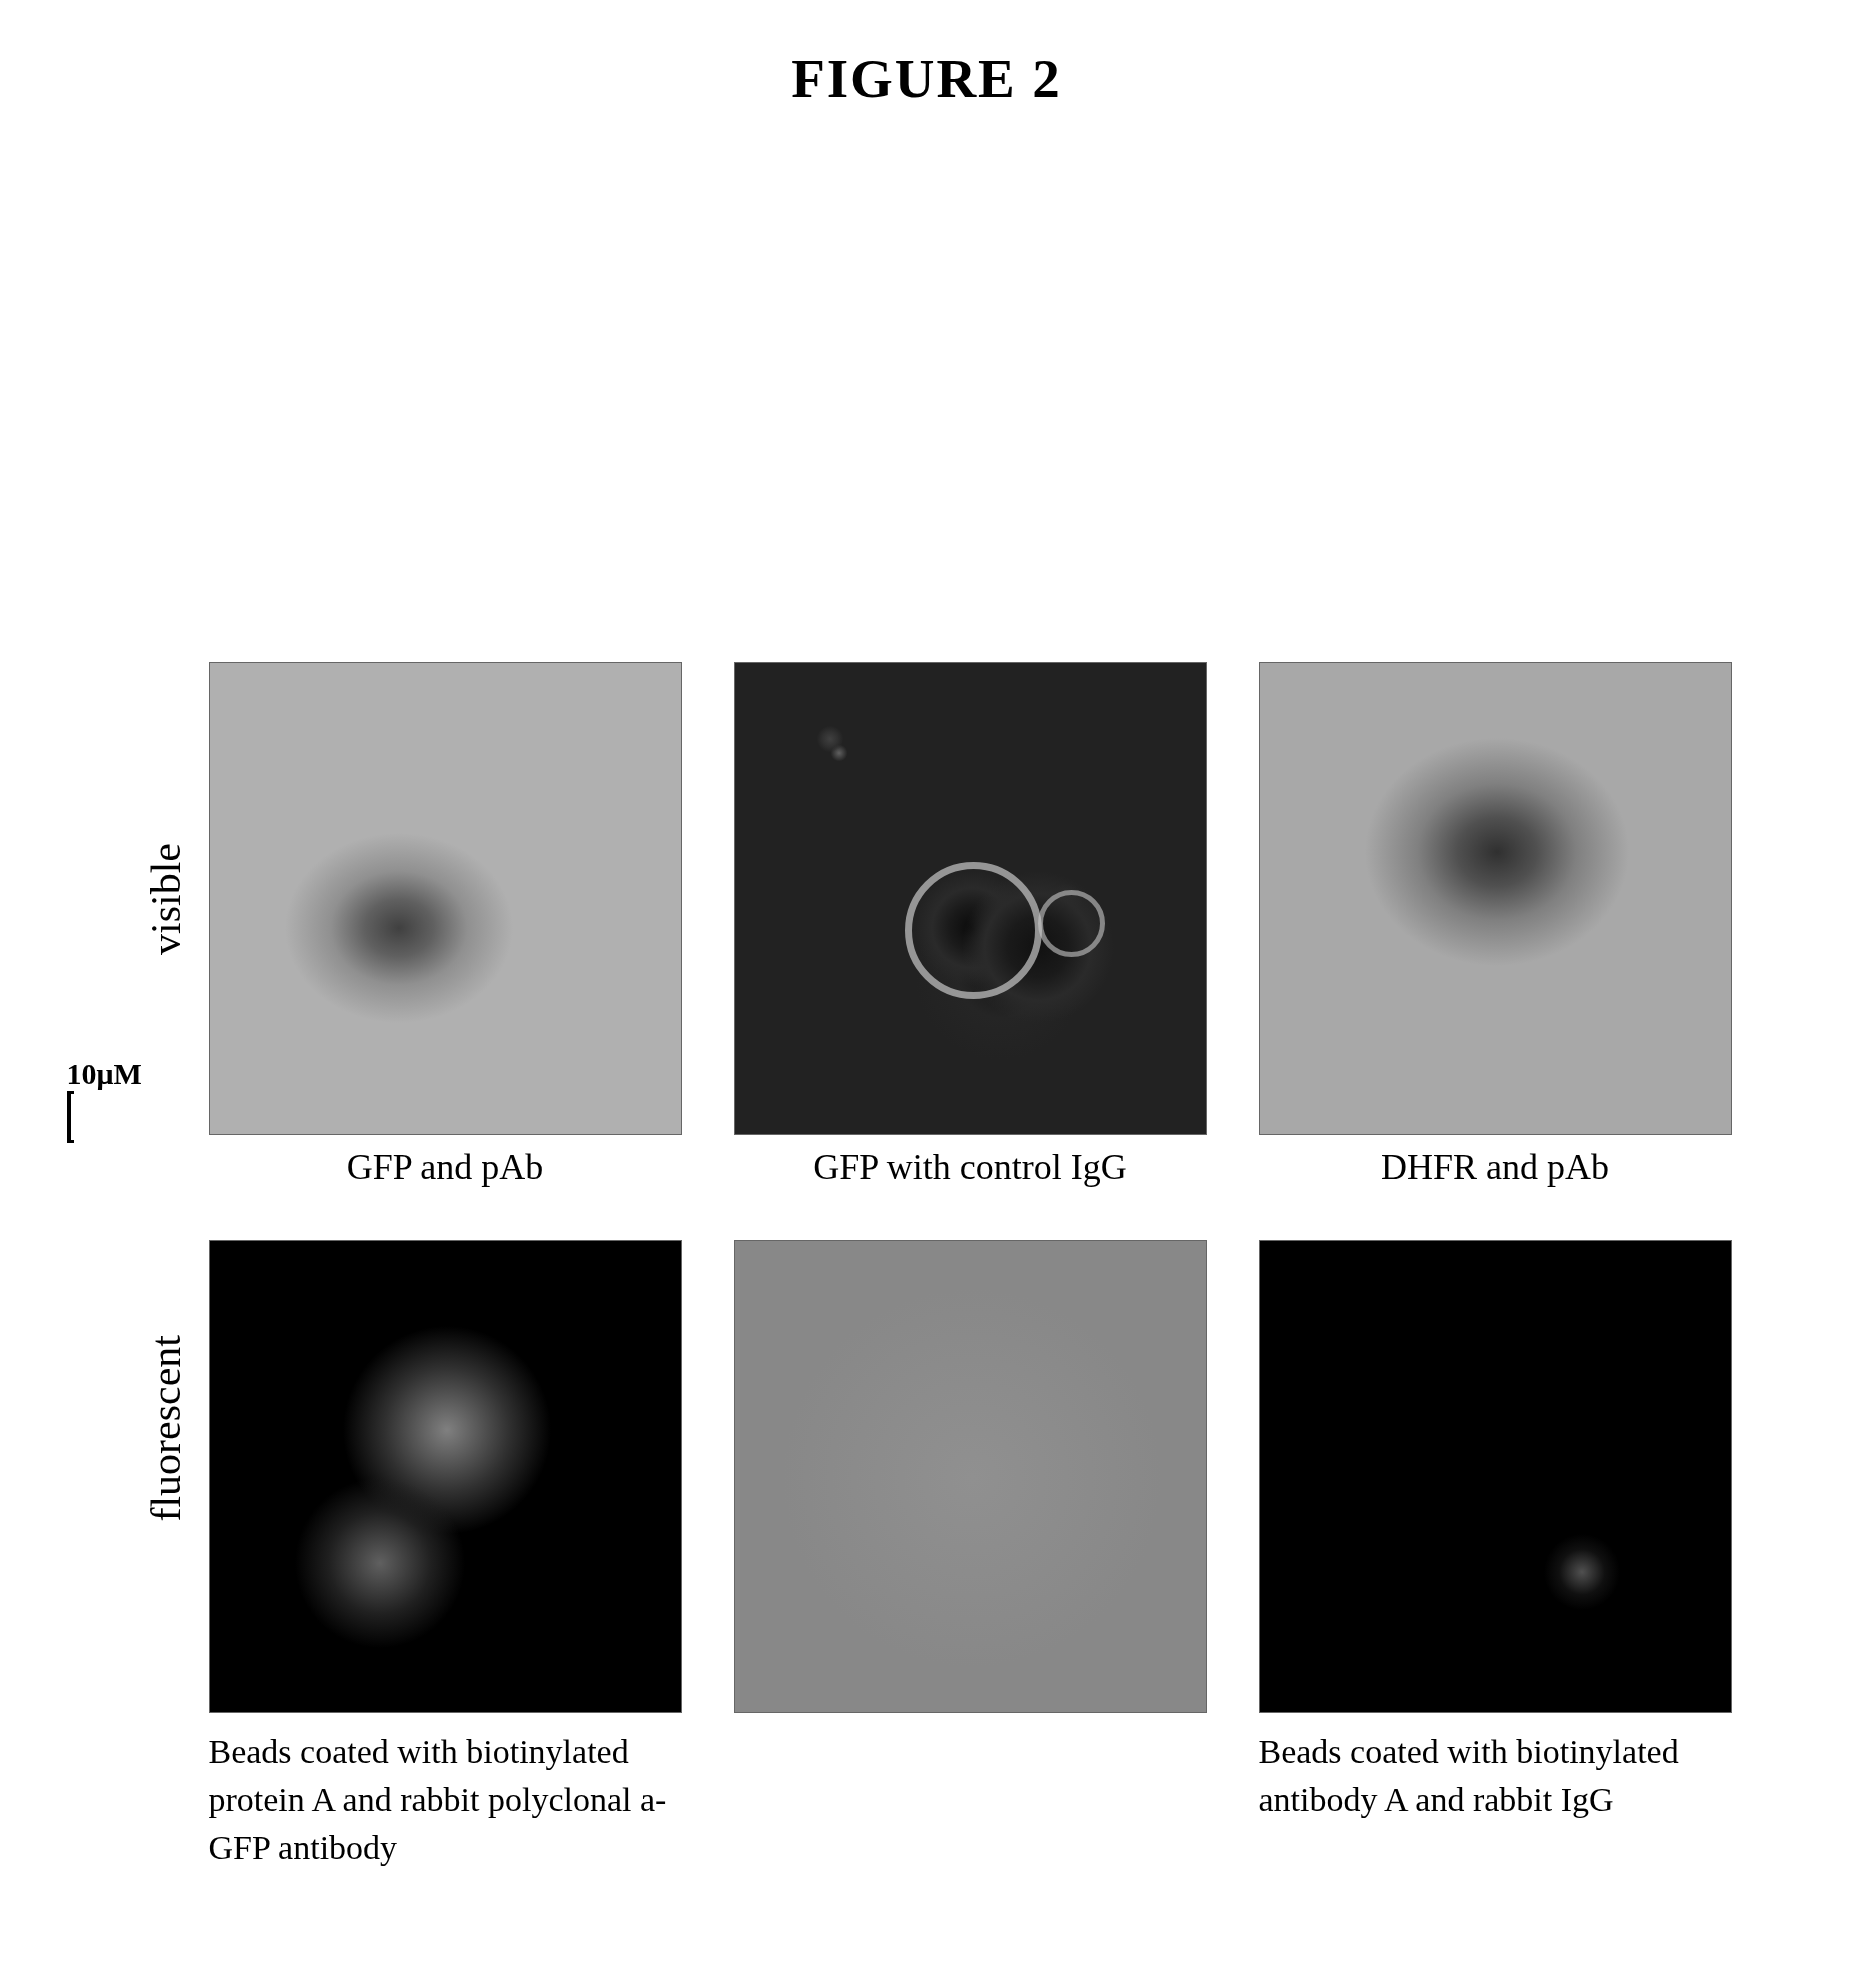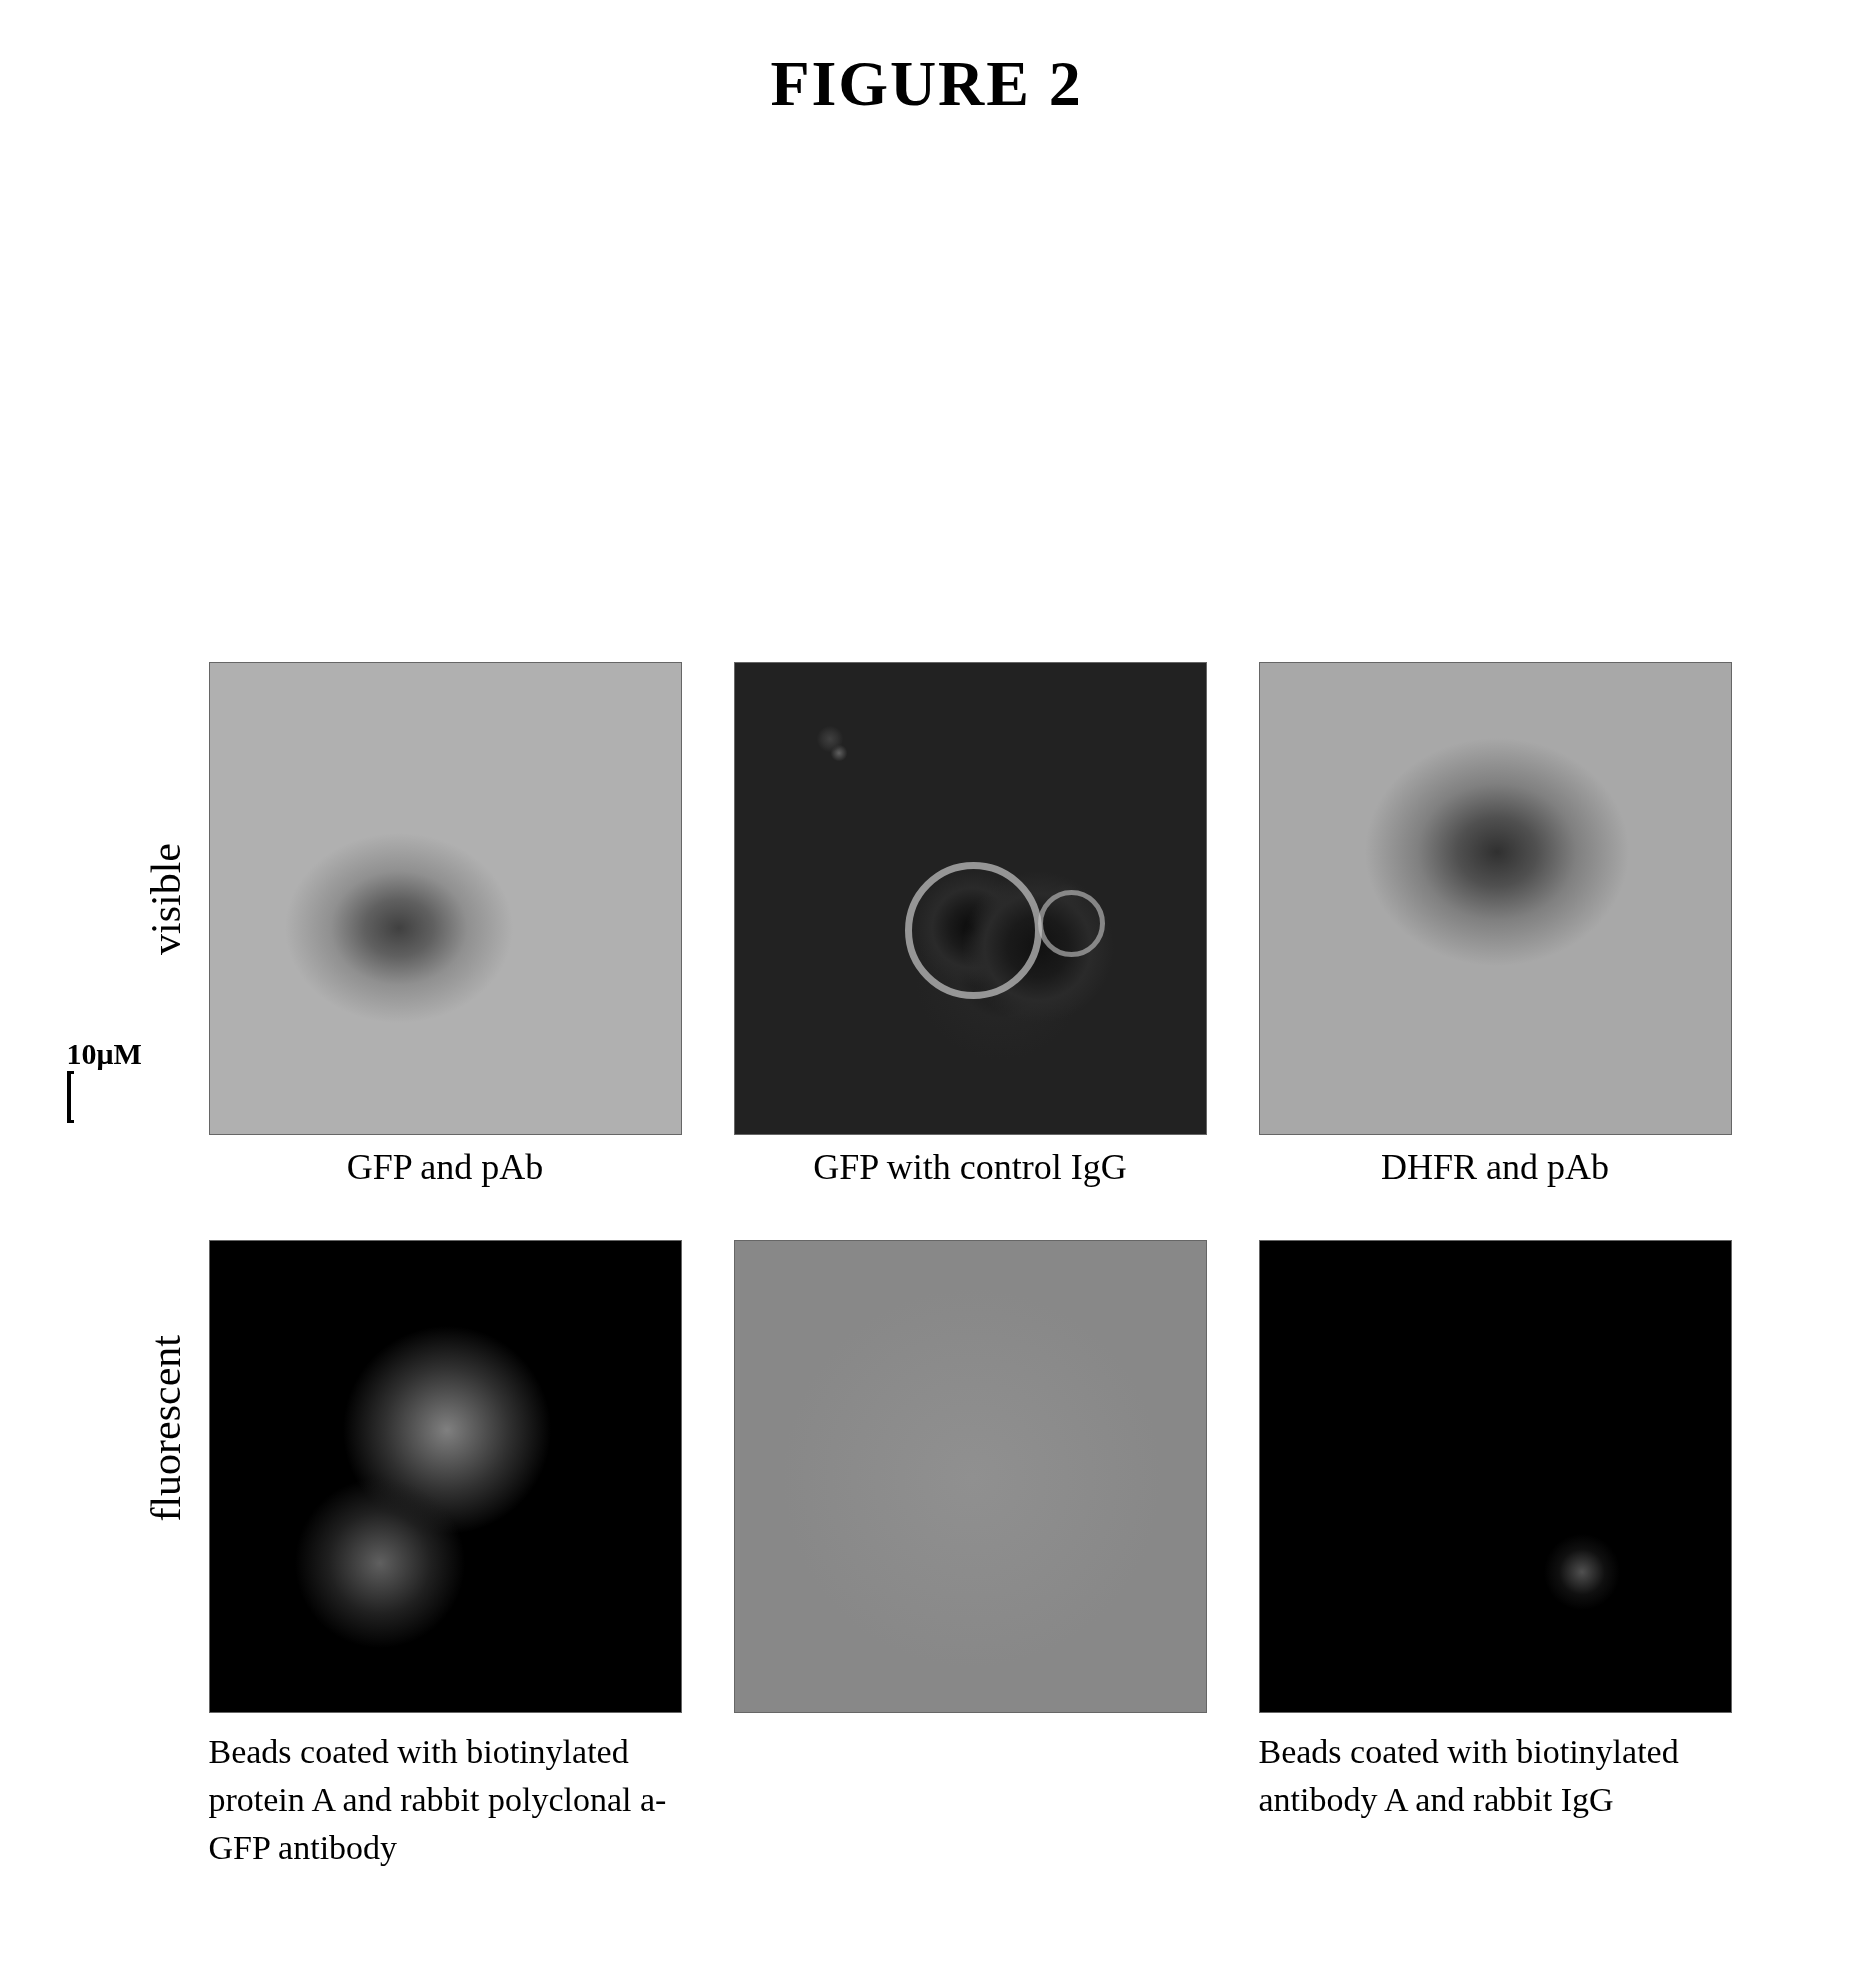--- a/index.html
+++ b/index.html
@@ -111,21 +111,21 @@
       background: white;
       position: relative;
     }
 
     .title-area {
       position: absolute;
       top: 47px;
       left: 0;
       right: 0;
       text-align: center;
-      font-size: 64px;
+      font-size: 55px;
       font-weight: bold;
       letter-spacing: 1.9px;
       color: #000;
     }
 
     .content-area {
       position: absolute;
       top: 662px;
       left: 57px;
       right: 57px;
@@ -243,21 +243,21 @@
   </div>
 
   <div class="content-area">
     <div class="grid-layout">
 
       <div class="left-side" style="position:relative;">
         <div class="label-row-1">
           <span class="side-label-text">visible</span>
         </div>
 
-        <div style="position:absolute; bottom: 542px; left: 0; display:flex; flex-direction:column; align-items:flex-start; padding-left:9.5px;">
+        <div style="position:absolute; bottom: 522px; left: 0; display:flex; flex-direction:column; align-items:flex-start; padding-left:9.5px;">
           <span class="scale-abs-text">10μM</span>
           <div class="scale-abs-bar"></div>
         </div>
 
         <div class="label-row-2">
           <span class="side-label-text">fluorescent</span>
         </div>
       </div>
 
       <div class="right-side">

